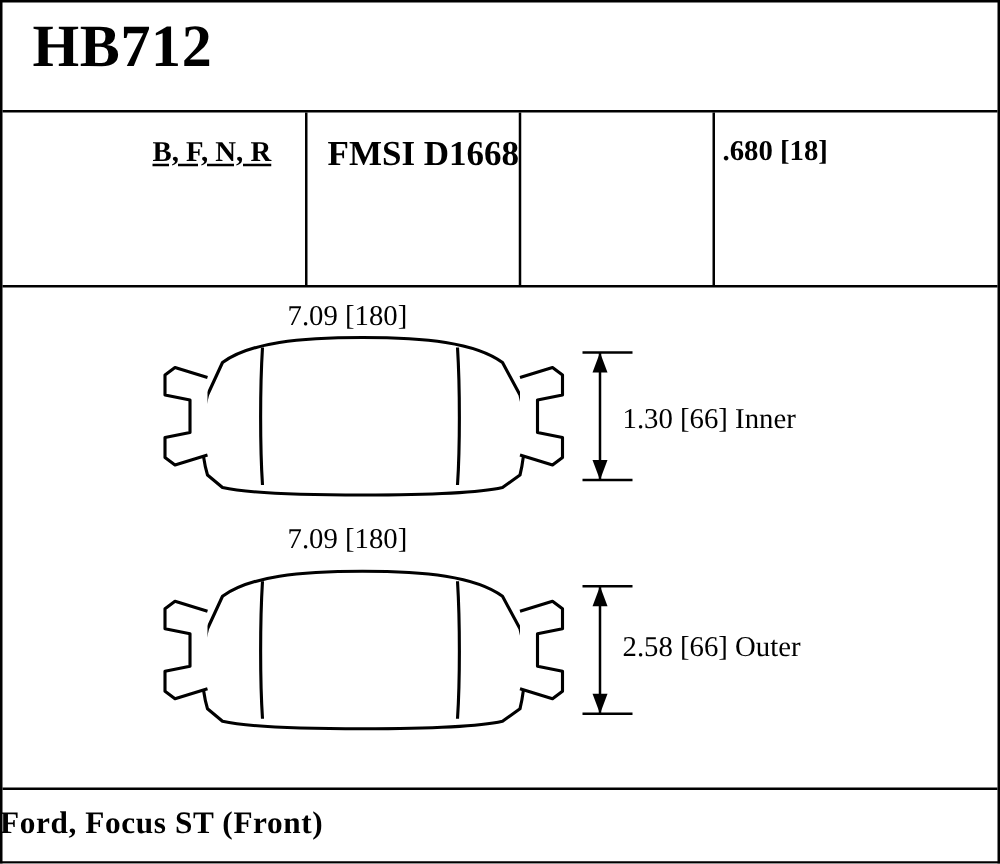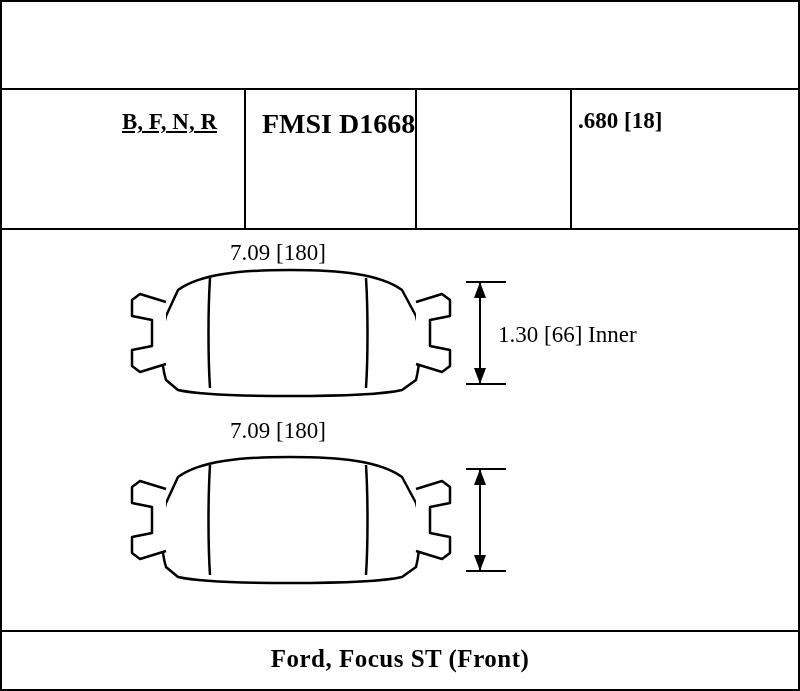--- a/index.html
+++ b/index.html
@@ -103,36 +103,36 @@
   .dim-w-outer { left: 222px; top: 418px; }
   .dim-h-inner { left: 498px; top: 322px; }
   .dim-h-outer { left: 498px; top: 505px; }
 
   
   .footer {
     position: absolute;
     left: 0;
     top: 645px;
     width: 800px;
-    text-align: center;
     font-size: 25px;
     font-weight: bold;
     letter-spacing: 0.5px;
   }
 </style>
 </head>
 <body>
 
 <div id="sheet">
 
   <div class="hline frame-top"></div>
   <div class="hline frame-bottom"></div>
   <div class="vline frame-left"></div>
   <div class="vline frame-right"></div>
 
+  <div class="part-code">HB712</div>
 
   <div class="hline rule-under-code"></div>
 
   <div class="compounds">
     <div>B, F, N, R</div>
   </div>
 
   <div class="vline sep-fmsi-left"></div>
   <div class="fmsi">FMSI  D1668</div>
   <div class="vline sep-fmsi-right"></div>
@@ -207,17 +207,18 @@
 
   <div class="dim-label dim-w-outer" style="background:#ffffff; padding:0 8px;">7.09 [180]</div>
 
   <svg style="position:absolute; left:460px; top:455px;" width="60" height="130" viewBox="0 0 60 130">
     <line x1="20" y1="14" x2="20" y2="116" stroke="#000000" stroke-width="2"></line>
     <polygon points="20,14 14,30 26,30" fill="#000000"></polygon>
     <polygon points="20,116 14,100 26,100" fill="#000000"></polygon>
     <line x1="6" y1="14" x2="46" y2="14" stroke="#000000" stroke-width="2"></line>
     <line x1="6" y1="116" x2="46" y2="116" stroke="#000000" stroke-width="2"></line>
   </svg>
+  <div class="dim-label dim-h-outer">2.58 [66] Outer</div>
 
   <div class="hline rule-above-foot"></div>
   <div class="footer">Ford, Focus ST (Front)</div>
 
 </div>
 
 </body></html>

